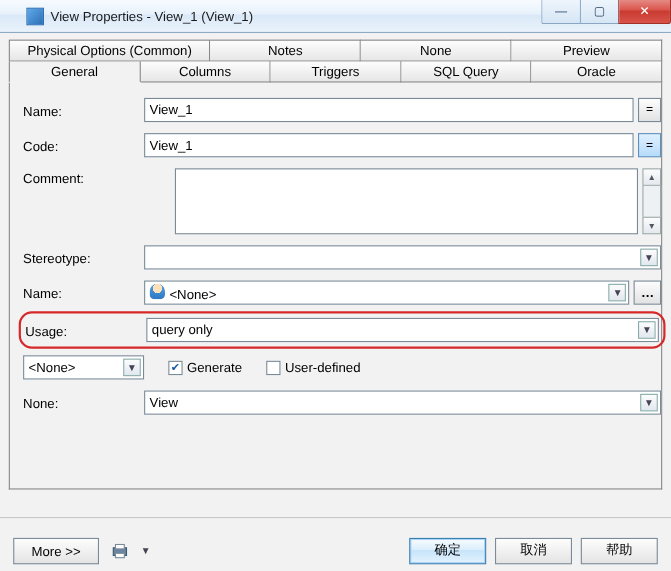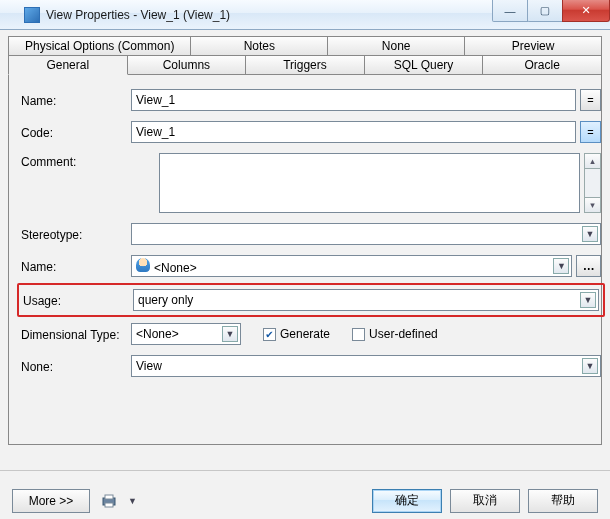--- a/index.html
+++ b/index.html
@@ -124,21 +124,21 @@
   }
   .ellipsis-btn {
     width:26px; height:22px; border:1px solid #7a8a99;
     background:linear-gradient(#fdfdfd,#e2e2e2);
     display:flex; align-items:center; justify-content:center;
     font-weight:bold;
   }
   .highlight-box {
     border:2px solid #d62828;
     padding:4px;
-    border-radius:2px;
+    border-radius:12px;
     margin:-4px -4px 6px -4px;
   }
   .checkbox {
     width:13px; height:13px; border:1px solid #7a8a99; background:#fff;
     display:inline-flex; align-items:center; justify-content:center;
     font-size:10px; color:#1358a6; margin-right:4px;
   }
   .inline-group { display:flex; align-items:center; gap:22px; }
   
   .footer {
@@ -252,21 +252,20 @@
         <div class="field">
           <div class="dropdown">
             <span>query only</span>
             <span class="chev">▼</span>
           </div>
         </div>
       </div>
     </div>
 
     <div class="form-row">
-      <div class="label" style="width:110px">Dimensional Type:</div>
       <div class="field inline-group">
         <div class="dropdown tight">
           <span>&lt;None&gt;</span>
           <span class="chev">▼</span>
         </div>
         <span style="display:flex;align-items:center;">
           <span class="checkbox">✔</span>
           <span>Generate</span>
         </span>
         <span style="display:flex;align-items:center;">

